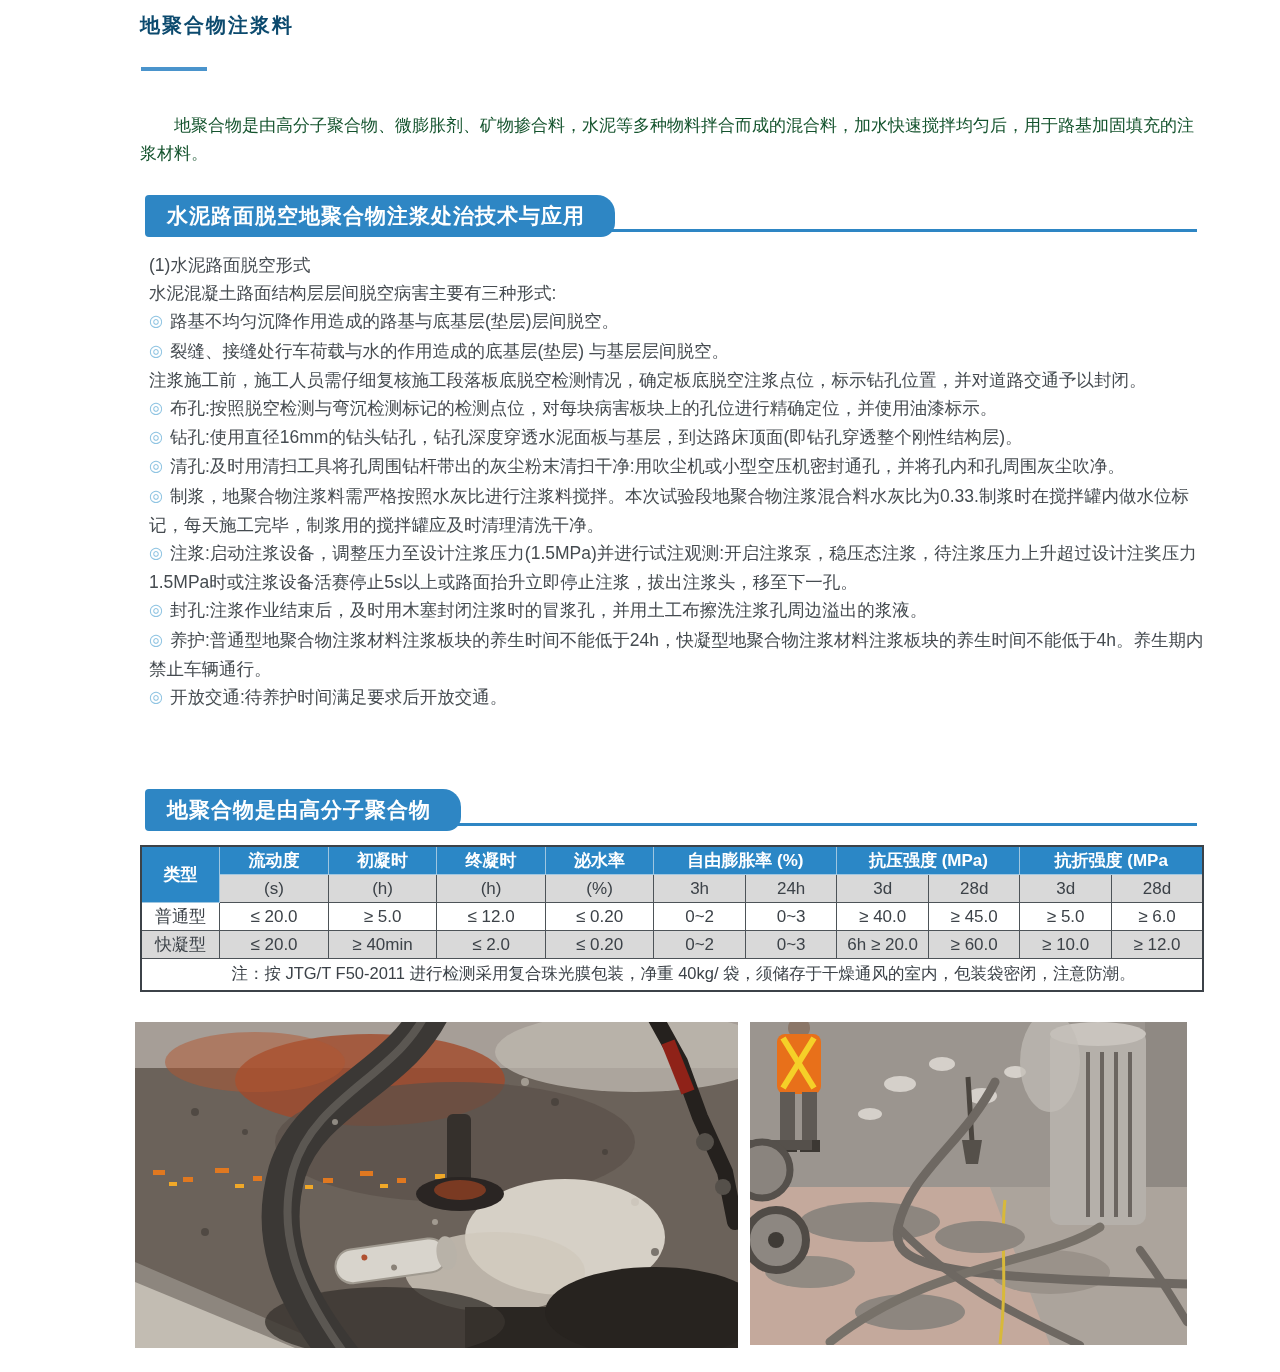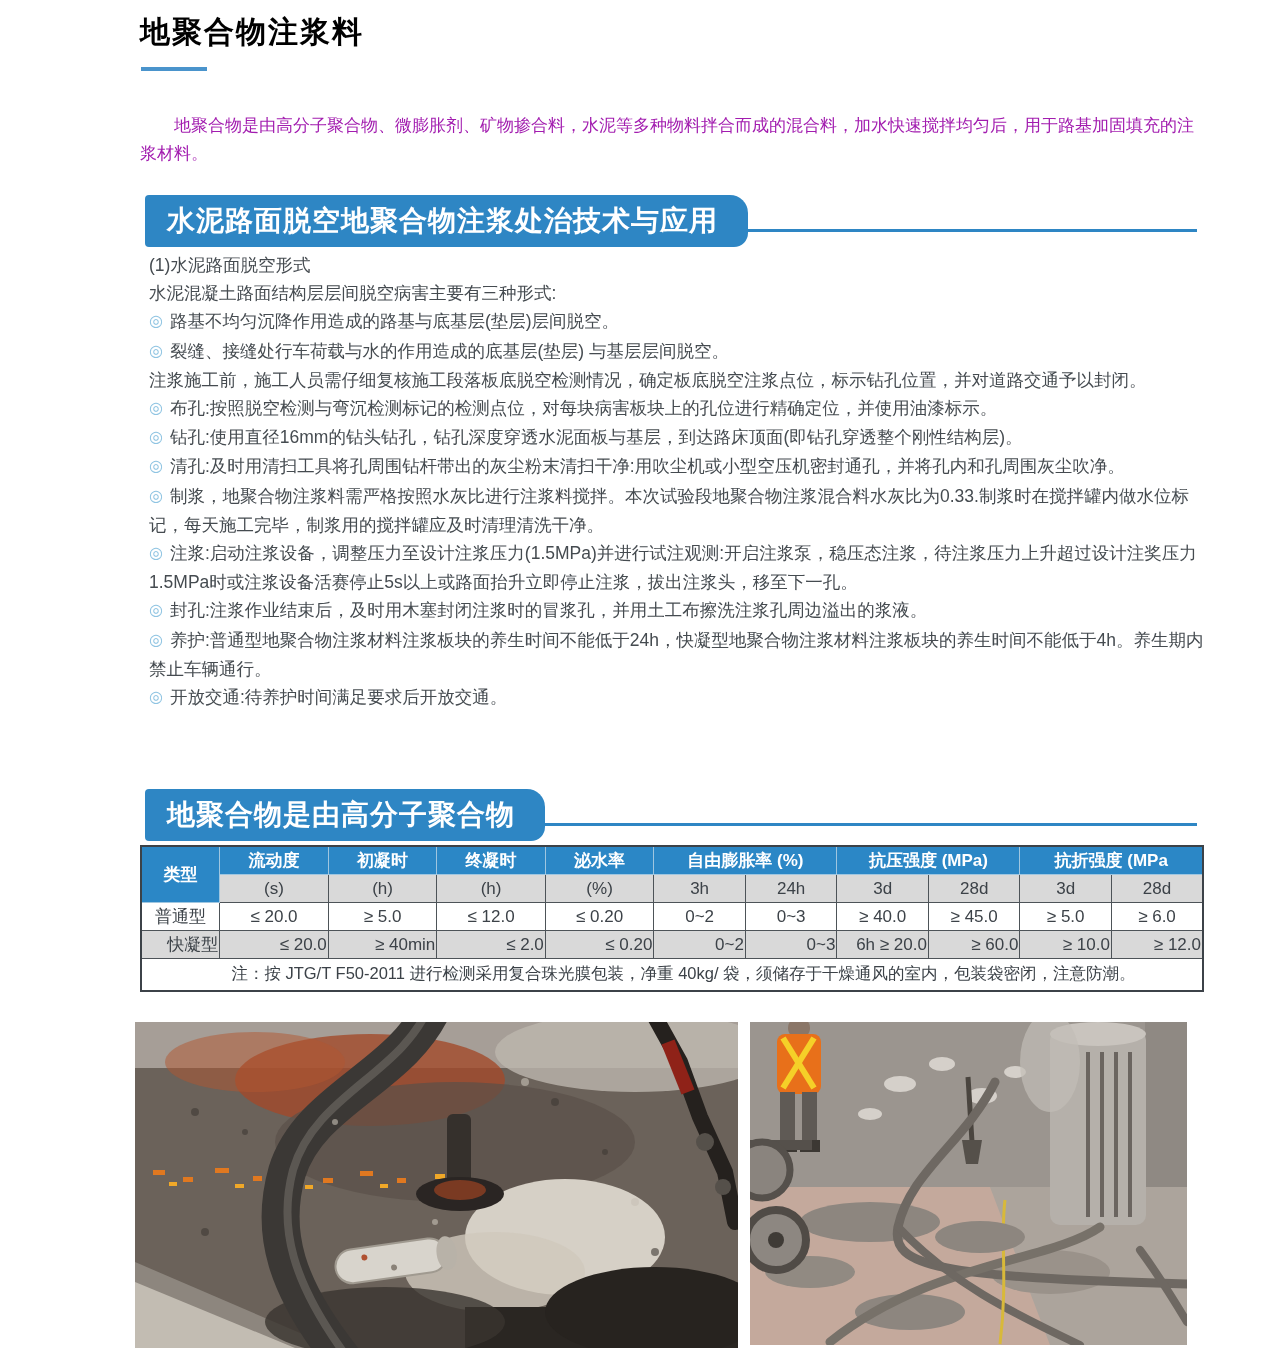--- a/index.html
+++ b/index.html
@@ -7,39 +7,39 @@
   body {
     width: 1280px; height: 1372px;
     position: relative;
     font-family: "Liberation Sans", "DejaVu Sans", sans-serif;
     color: #41474d;
     overflow: hidden;
   }
 
   .page-title {
     position: absolute; left: 140px; top: 12px;
-    font-size: 30px; font-weight: bold; color: #000000;
+    font-size: 20px; font-weight: bold; color: #0c4a6e;
     letter-spacing: 2px;
     font-family: Liberation Mono, monospace;
   }
   .title-divider {
     position: absolute; left: 141px; top: 67px;
     width: 66px; height: 4px; background: #4a94cc;
   }
 
   .intro {
     position: absolute; left: 140px; top: 112px; width: 1056px;
-    font-size: 17px; line-height: 28px; color: #a21caf;
+    font-size: 17px; line-height: 28px; color: #14532d;
     text-indent: 2em;
   }
 
   .banner {
     position: absolute; left: 145px;
     background: #2e86c4; color: #ffffff;
-    font-size: 28px; font-weight: bold; letter-spacing: 1px;
+    font-size: 21px; font-weight: bold; letter-spacing: 1px;
     padding: 7px 30px 7px 22px;
     border-radius: 4px 18px 14px 4px;
     z-index: 2;
   }
   .banner-1 { top: 195px; }
   .banner-2 { top: 789px; }
   .banner-line {
     position: absolute; left: 145px; height: 3px;
     background: #2e86c4; z-index: 1;
   }
@@ -67,21 +67,21 @@
     padding: 2px 1px; height: 28px; overflow: hidden; white-space: nowrap;
   }
   .spec-table td.hdr-blue {
     background: #2b87c6; color: #ffffff; font-weight: 600;
     border-color: #9fc6e0;
     border-top-color: #3c4248;
   }
   .spec-table td.corner { border-left-color: #3c4248; }
   .spec-table tr.sub-row td { background: #d9d9d9; }
   .spec-table tr.row-normal td { background: #ffffff; }
-  .spec-table tr.row-fast td { background: #d9d9d9; text-align: right; }
+  .spec-table tr.row-fast td { background: #d9d9d9; }
   .spec-table tr.note-row td {
     background: #ffffff; font-size: 16.5px; height: 32px; padding-left: 24px;
   }
   .col-type { width: 7.4%; }
   .col-wide { width: 10.2%; }
   .col-nar  { width: 8.6%; }
 
   .photo {
     position: absolute; top: 1022px; overflow: hidden;
     background: #8a847e;

